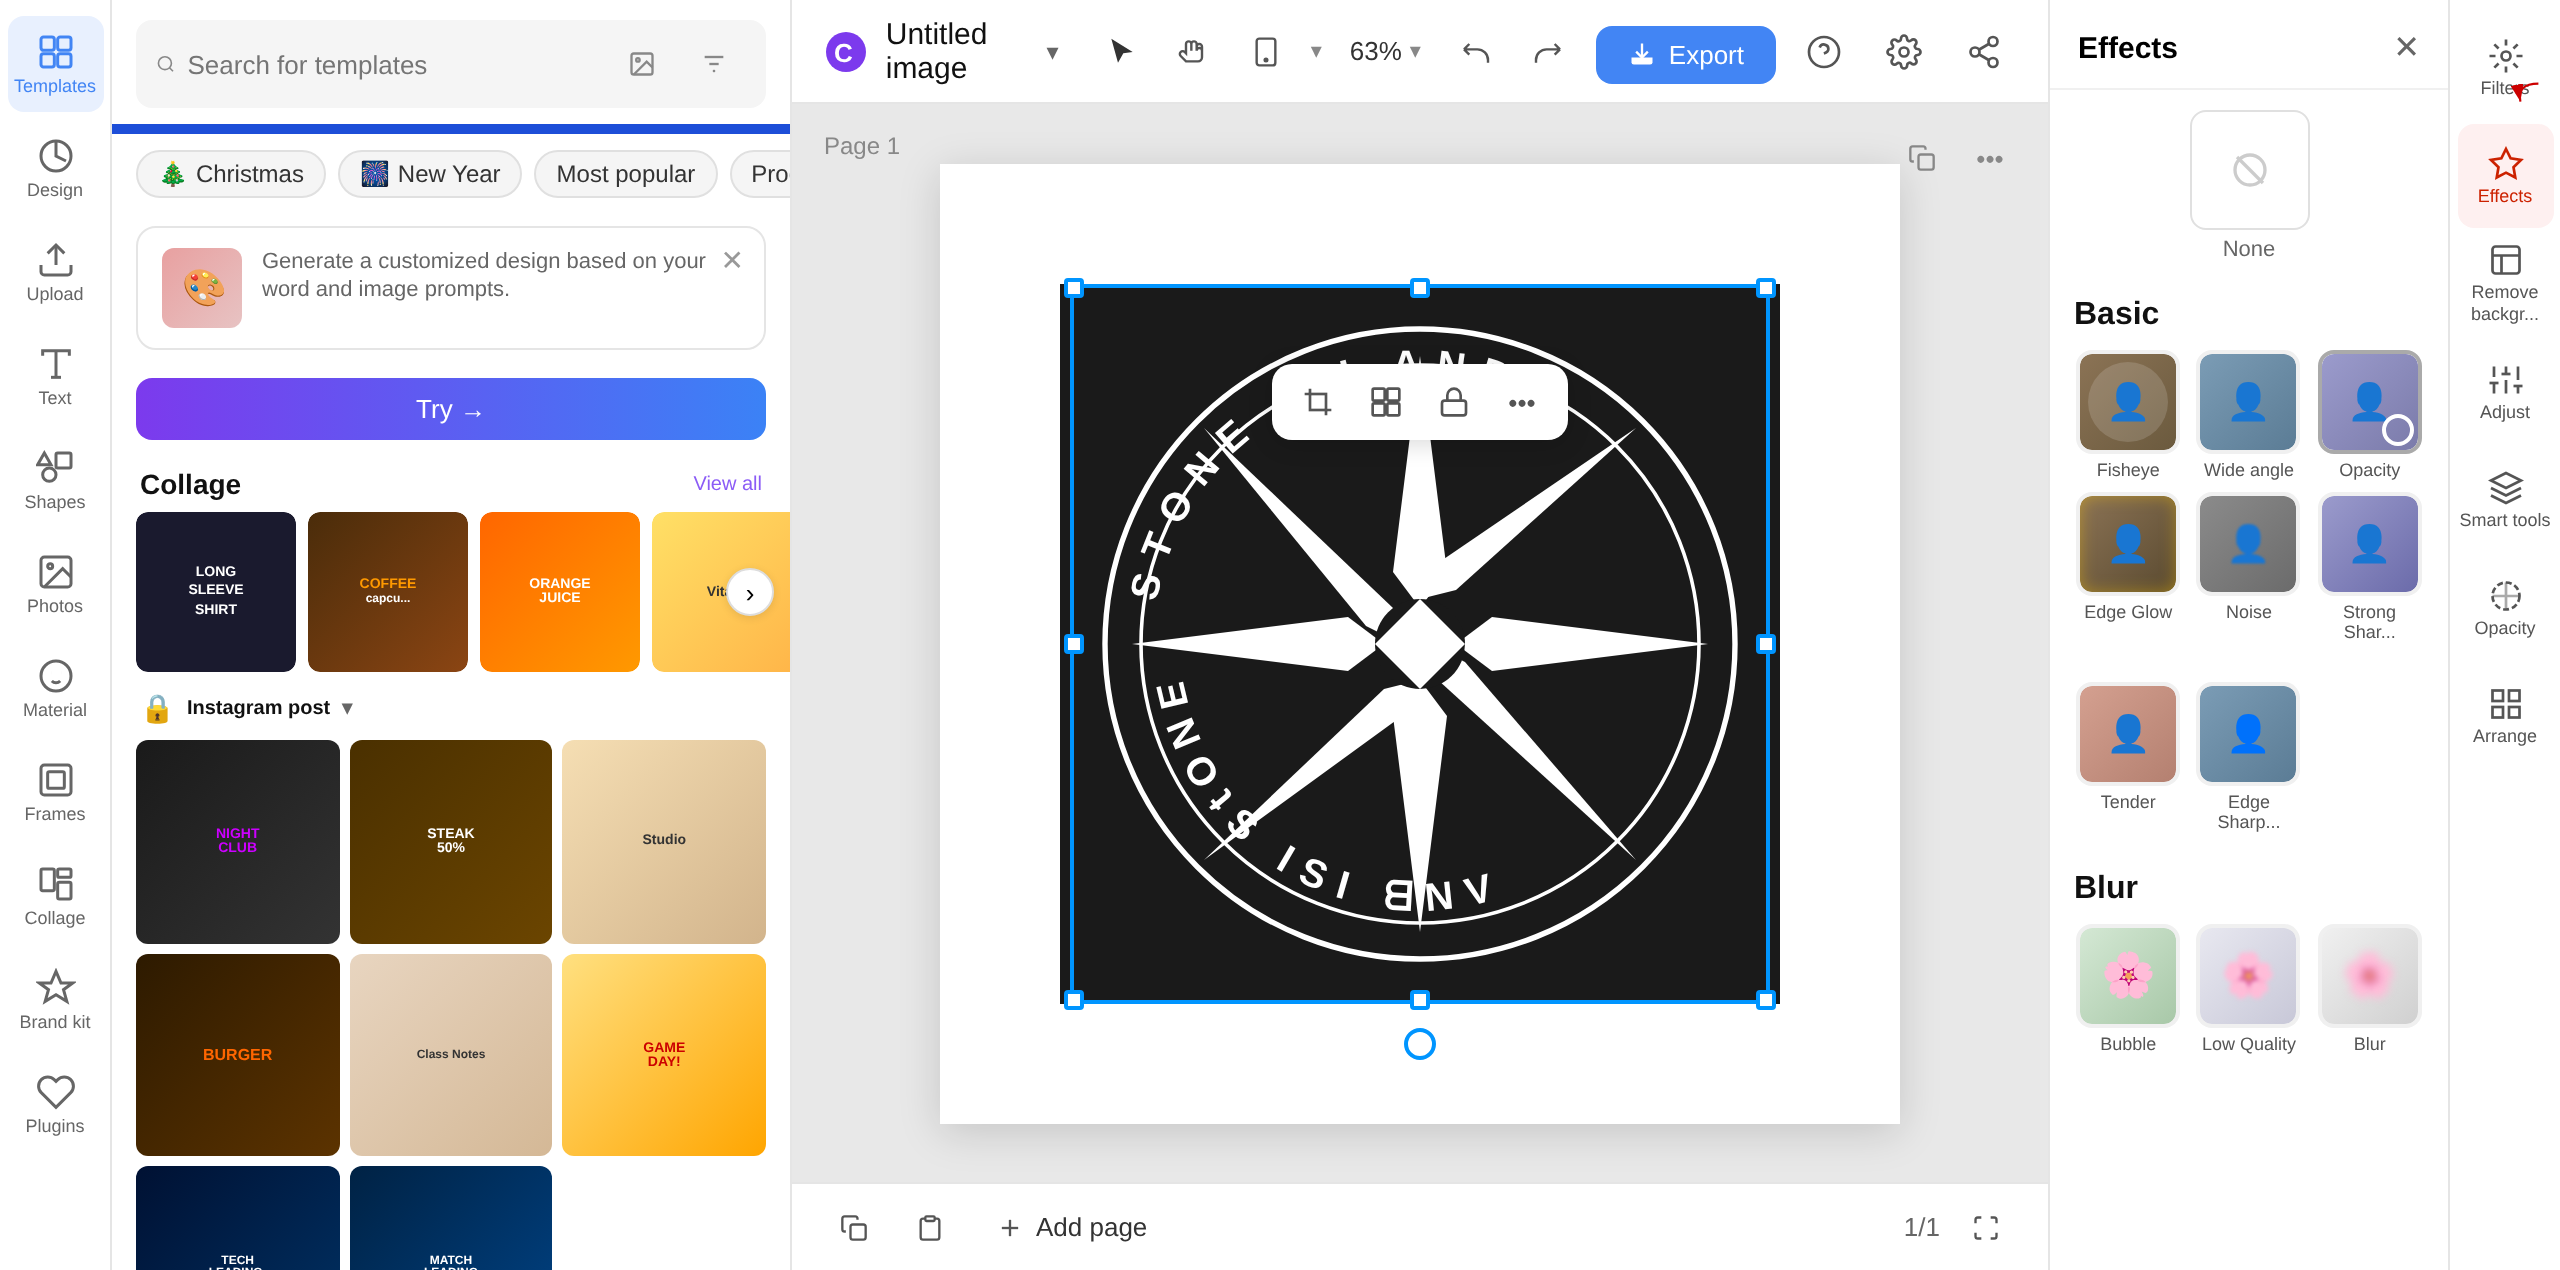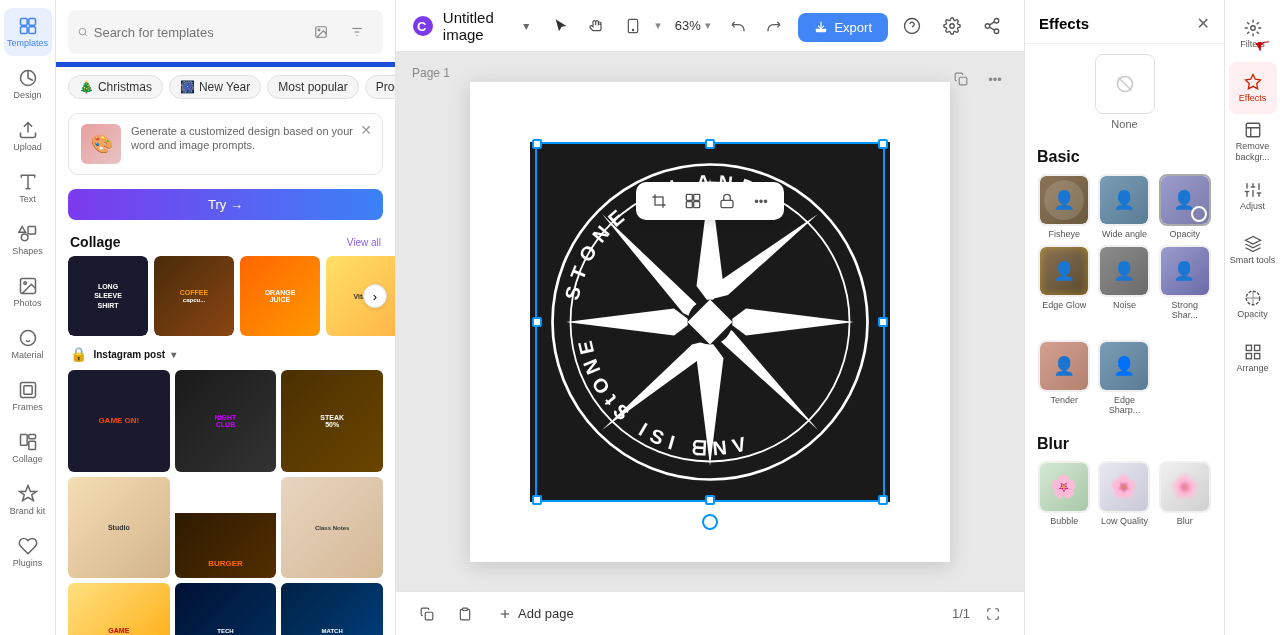--- a/index.html
+++ b/index.html
@@ -781,42 +781,37 @@
 
     <div class="instagram-post-header">
       <span style="font-size:14px;">🔒</span>
       <span class="section-title">Instagram post</span>
       <span class="dropdown-icon">▾</span>
     </div>
 
     <div class="thumbs-grid">
 
       <div class="thumb-grid-item">
-        <div class="thumb-grid-inner bg-dark">
-          <span style="font-size:8px;font-weight:900;color:#ff4400;">GAME ON!</span>
-        </div>
-      </div>
-      <div class="thumb-grid-item">
         <div class="thumb-grid-inner" style="background:linear-gradient(135deg,#1a1a1a,#333);">
           <span style="font-size:7px;font-weight:700;color:#cc00ff;">NIGHT<br>CLUB</span>
         </div>
       </div>
       <div class="thumb-grid-item">
         <div class="thumb-grid-inner" style="background:linear-gradient(135deg,#4a3000,#6b4500);">
           <span style="font-size:7px;font-weight:700;color:white;">STEAK<br>50%</span>
         </div>
       </div>
 
       <div class="thumb-grid-item">
         <div class="thumb-grid-inner" style="background:linear-gradient(135deg,#f5deb3,#d2b48c);">
           <span style="font-size:7px;color:#333;text-align:center;">Studio</span>
         </div>
       </div>
       <div class="thumb-grid-item">
-        <div class="thumb-grid-inner" style="background:linear-gradient(135deg,#2d1a00,#5c3300);margin-top:36px;">
+        <div class="thumb-grid-inner" style="background:linear-gradient(135deg,#2d1a00,#5c3300);">
           <span style="font-size:8px;font-weight:900;color:#ff6600;">BURGER</span>
         </div>
       </div>
       <div class="thumb-grid-item">
         <div class="thumb-grid-inner" style="background:linear-gradient(135deg,#e8d5c0,#d4b896);">
           <span style="font-size:6px;color:#333;text-align:center;">Class Notes</span>
         </div>
       </div>
 
       <div class="thumb-grid-item">

